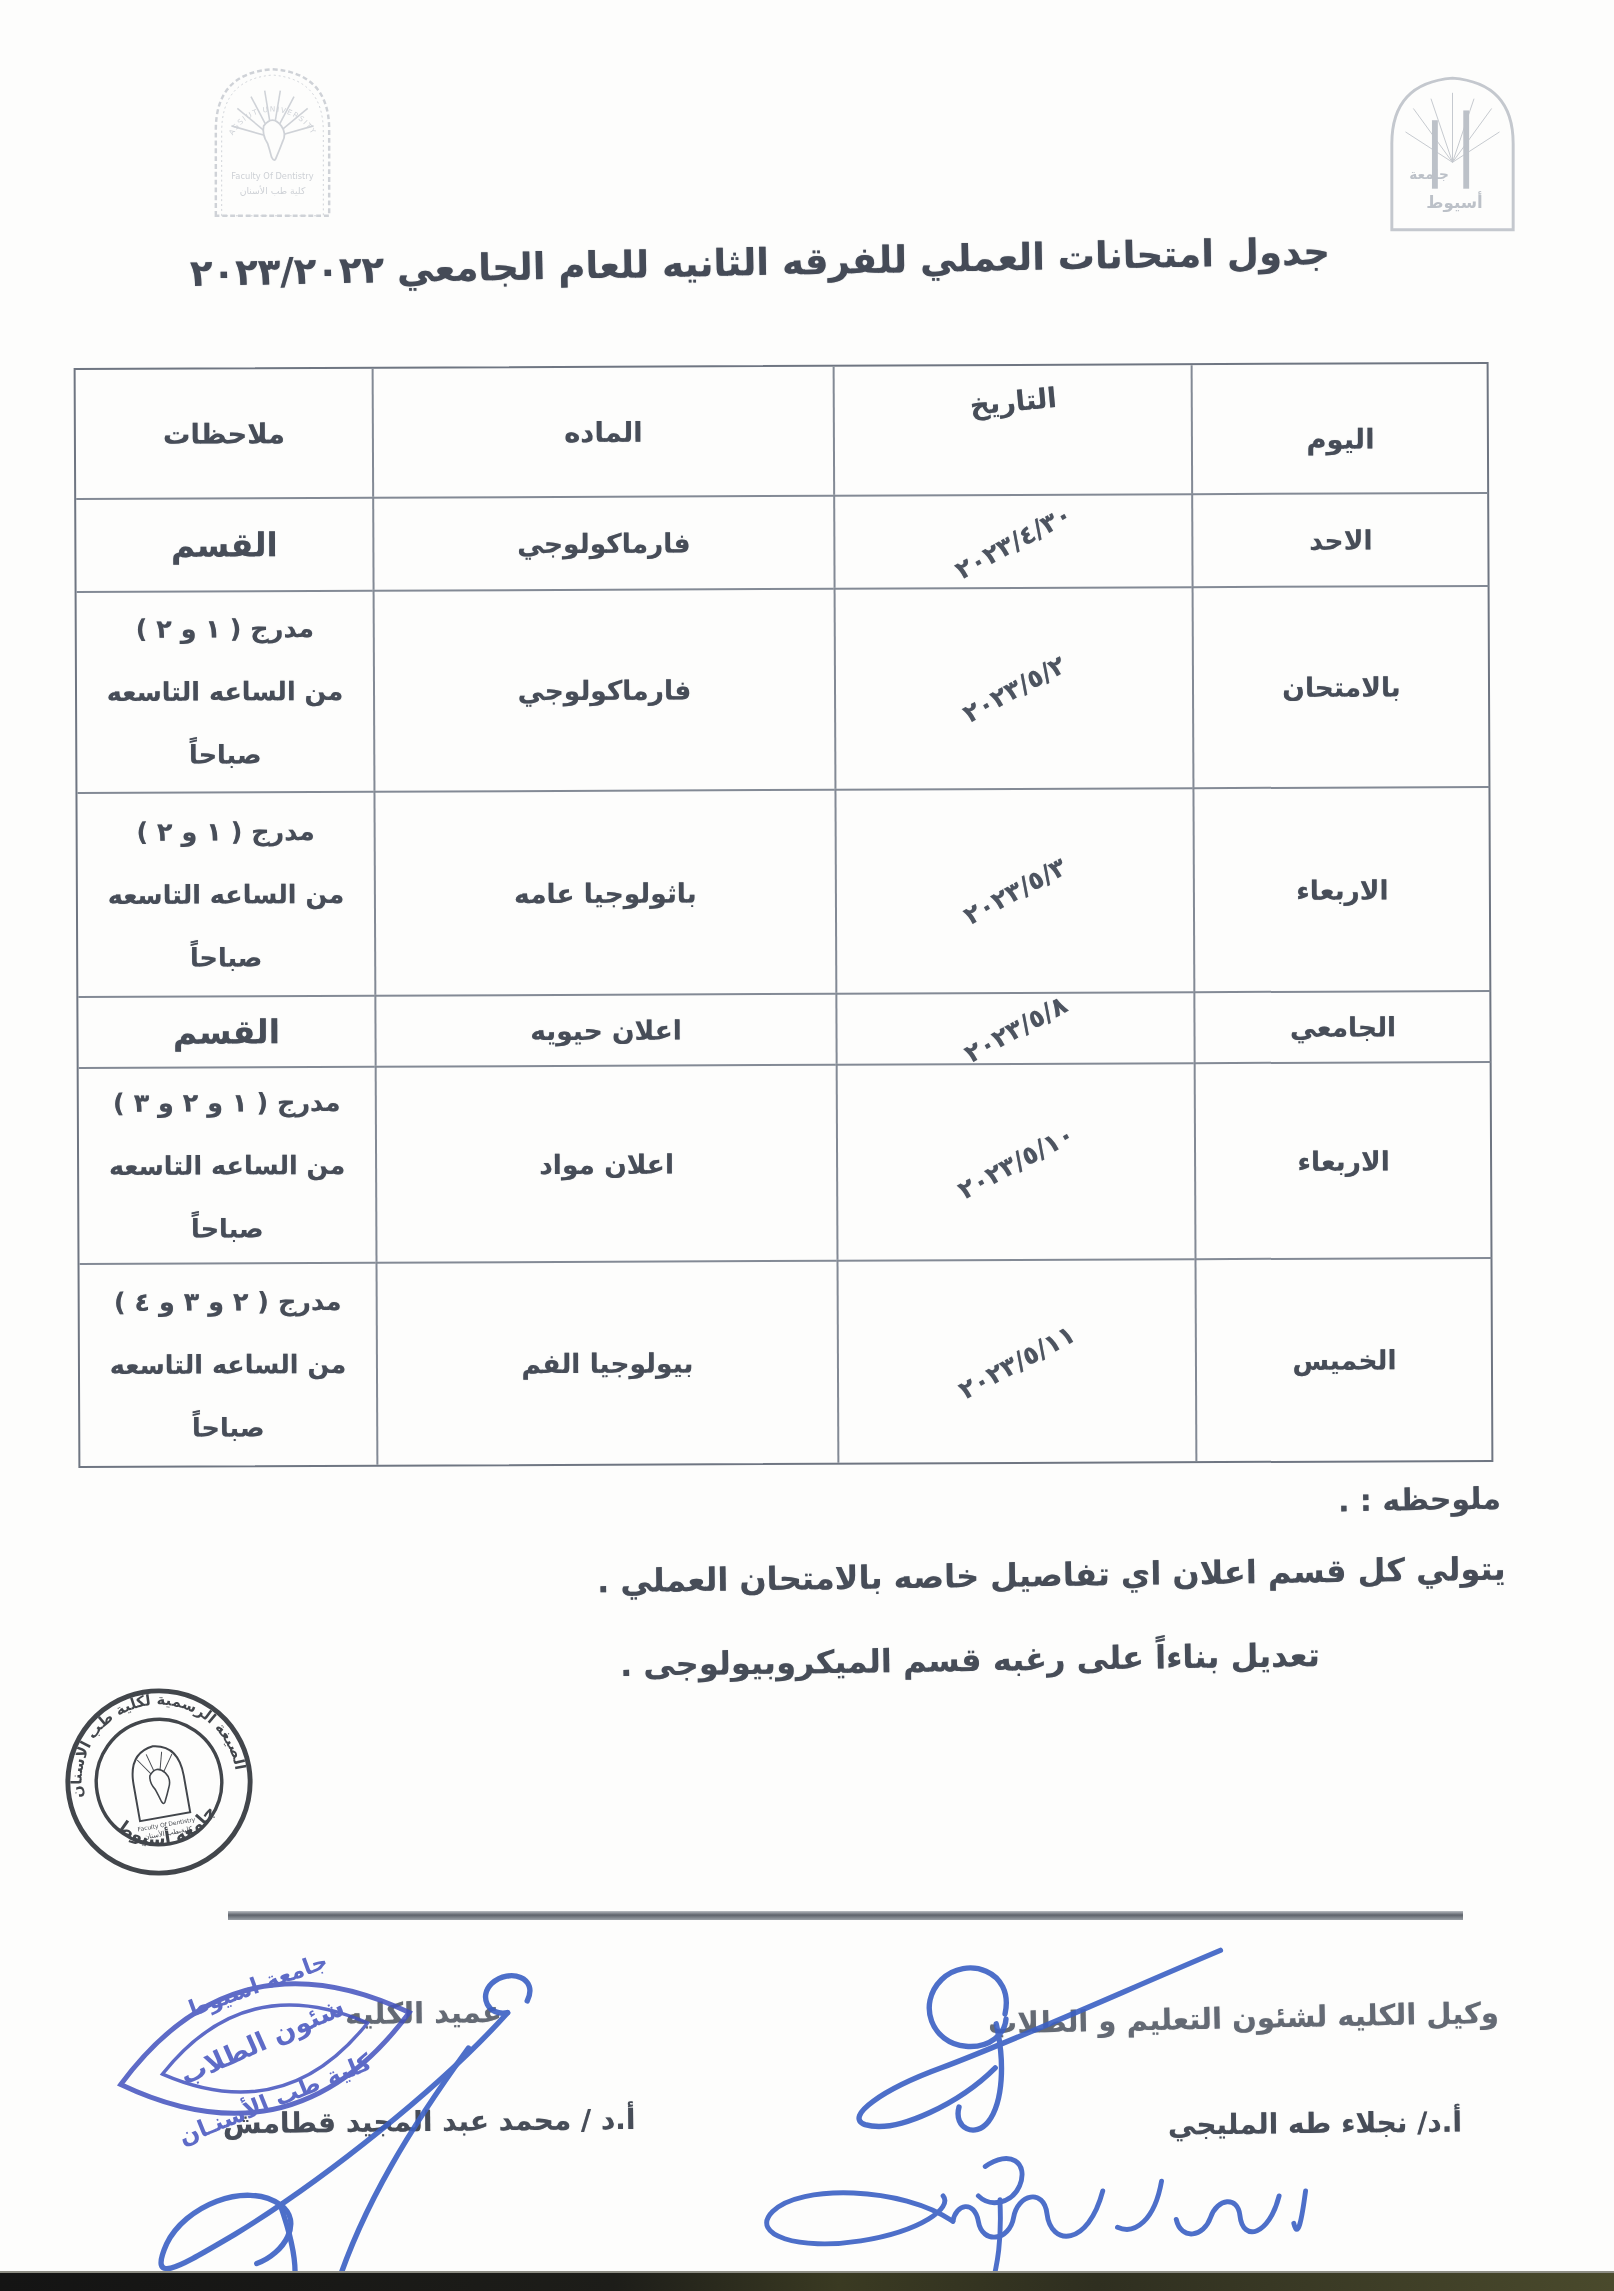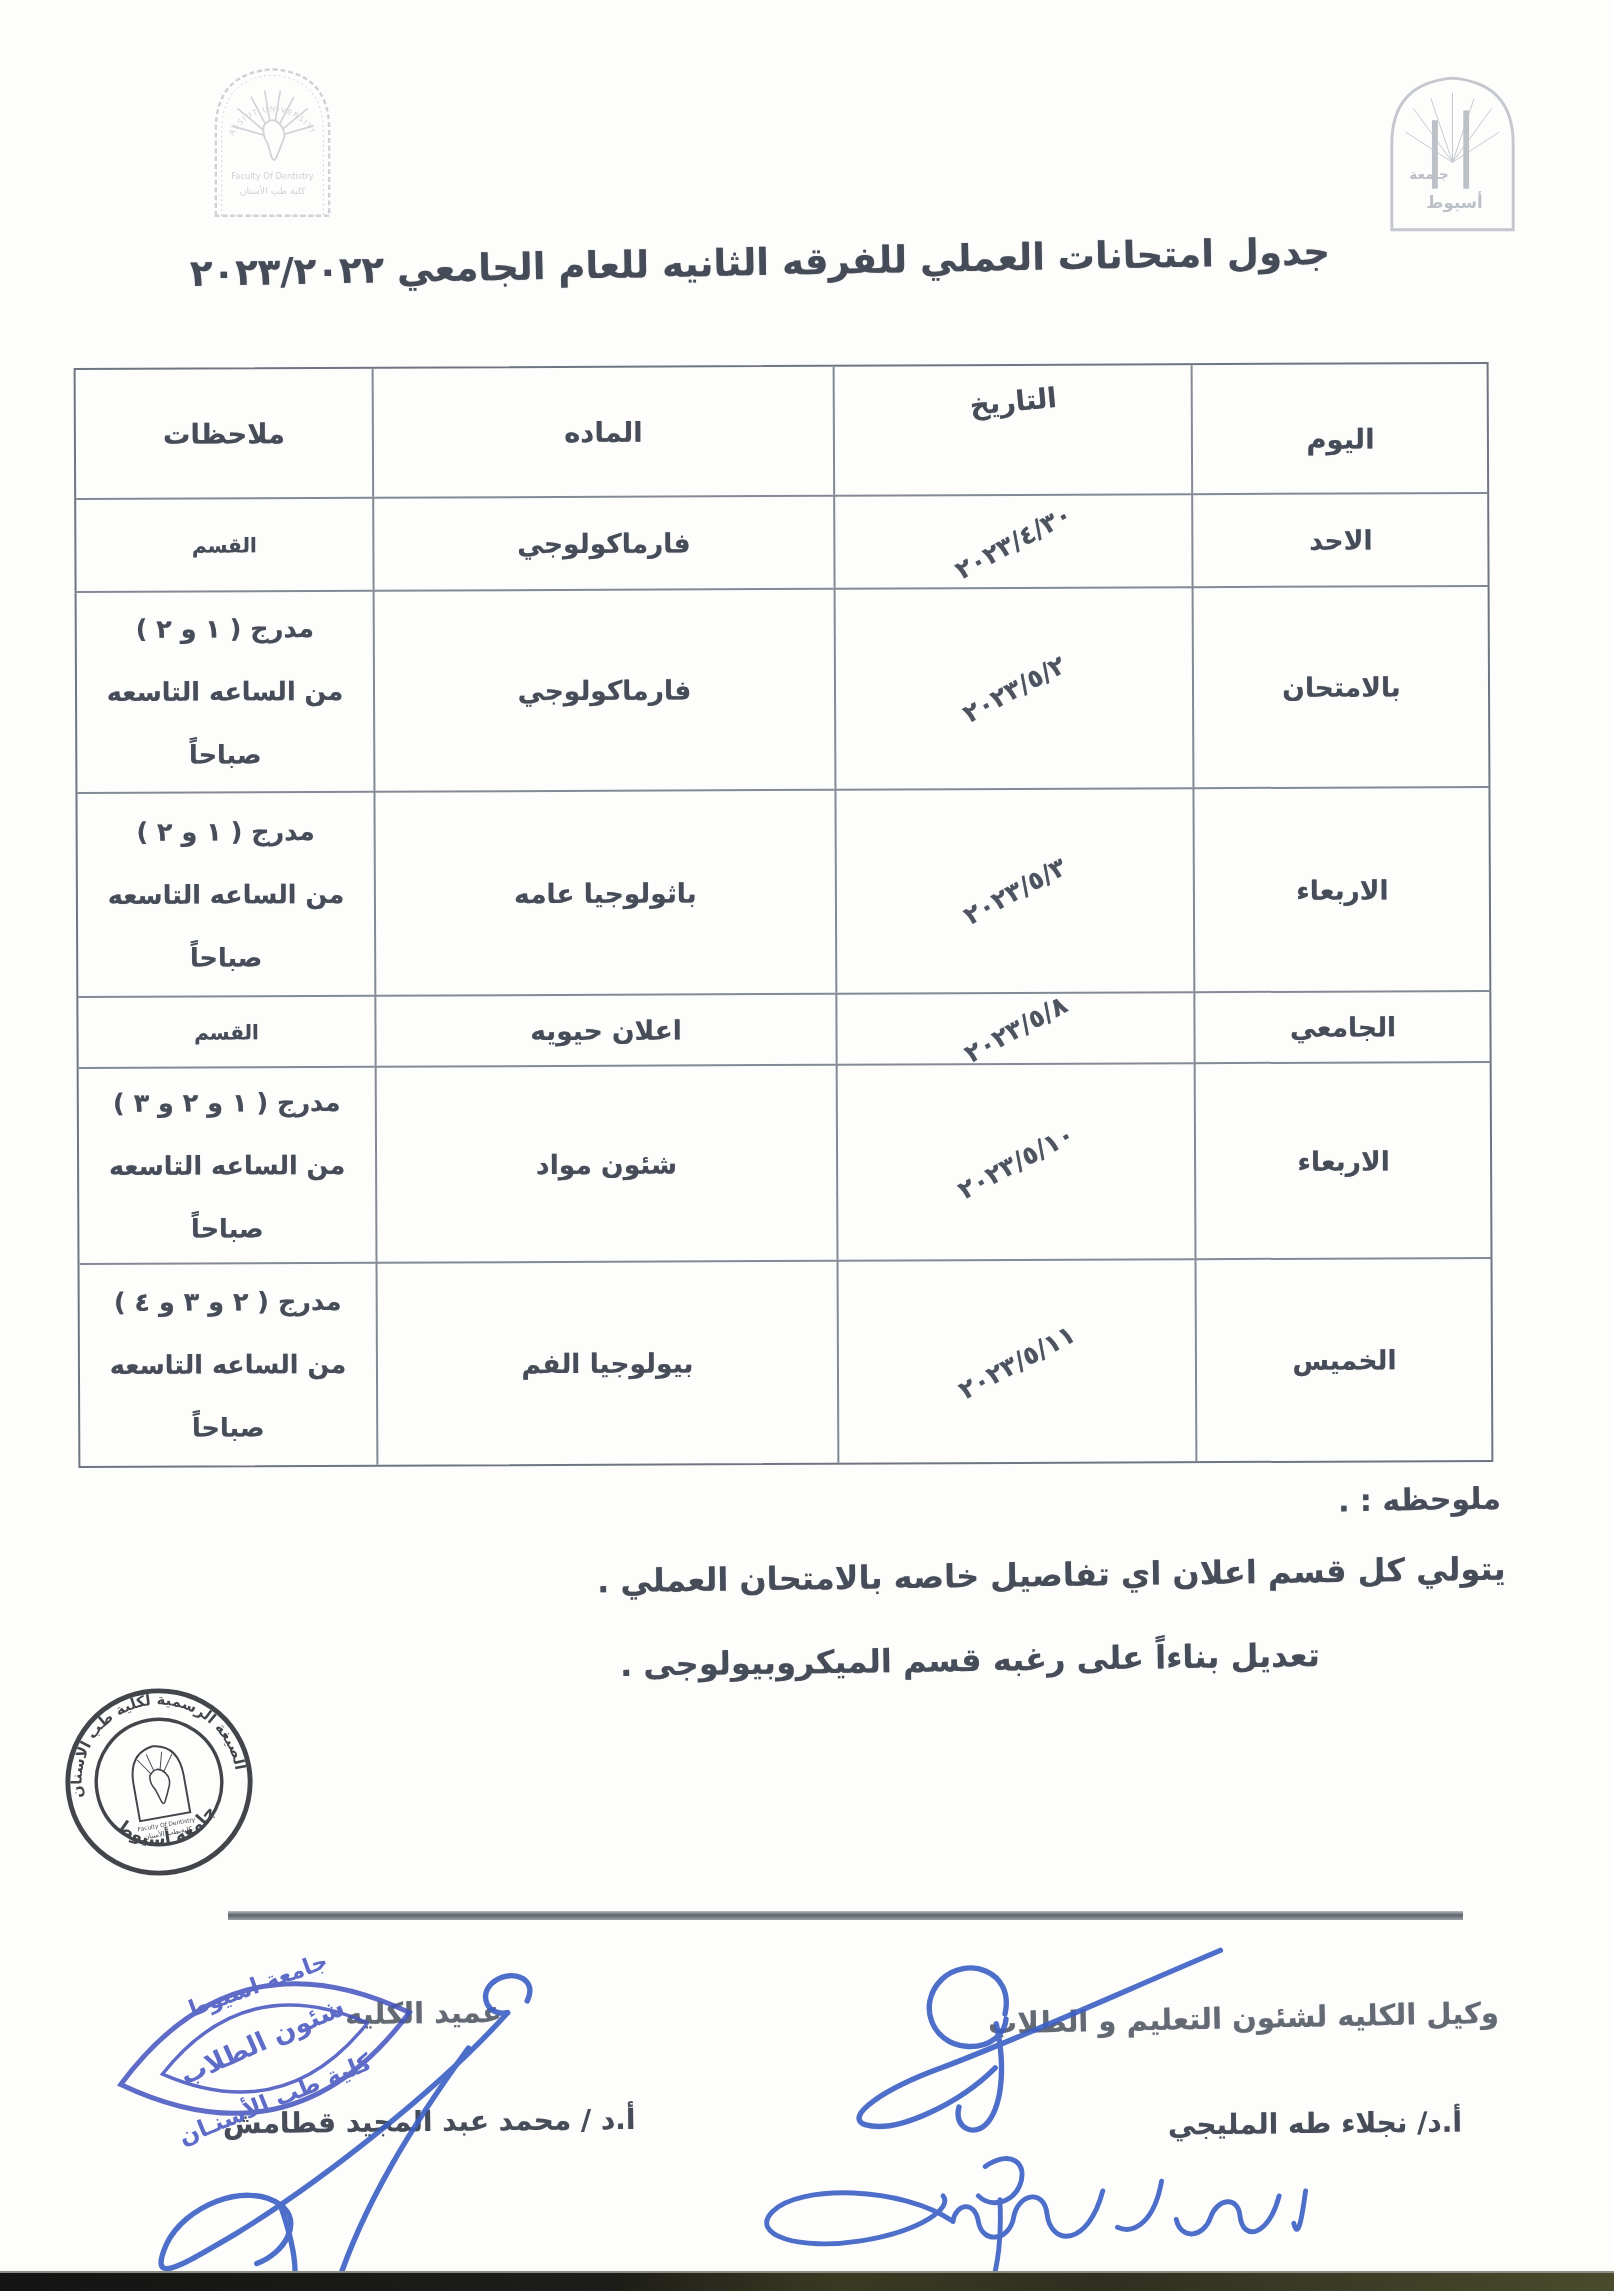--- a/index.html
+++ b/index.html
@@ -41,21 +41,21 @@
   .cell.c0{border-left:none;}
   .cell.r0{border-top:none;}
   .hdr{font-size:27.4px;}
   .h-date span{position:relative;top:-29px;transform:rotate(-5deg);display:inline-block;}
   .h-day span{position:relative;top:10px;display:inline-block;}
   .date-val{
     display:inline-block;transform:rotate(-28deg);
     font-size:25.5px;color:#4d5460;direction:ltr;letter-spacing:1px;
   }
   .nline{display:block;line-height:63px;font-size:25.5px;}
-  .single{font-size:20px;}
+  .single{font-size:33px;}
 
   
   .rem{direction:rtl;font-weight:bold;white-space:nowrap;}
   .rem-h{right:113px;top:1482px;font-size:30px;transform:rotate(-1deg);}
   .rem-1{right:108px;top:1556px;font-size:32px;transform:rotate(-0.8deg);}
   .rem-2{right:294px;top:1641px;font-size:32px;transform:rotate(-0.8deg);}
 
   
   .b-label{direction:rtl;font-weight:bold;white-space:nowrap;}
   .vd-title{right:115px;top:2001px;font-size:29px;transform:rotate(-1.2deg);}
@@ -200,21 +200,21 @@
   <div class="cell c3 r4">
       <span>الجامعي</span>
     </div>
 
   <div class="cell c0 r5">
     <span class="nline">مدرج ( ١ و ٢ و ٣ )</span>
     <span class="nline">من الساعه التاسعه</span>
     <span class="nline">صباحاً</span>
   </div>
   <div class="cell c1 r5">
-      <span>شئون مواد</span>
+      <span>اعلان مواد</span>
     </div>
   <div class="cell c2 r5">
       <span class="date-val">٢٠٢٣/٥/١٠</span>
     </div>
   <div class="cell c3 r5">
       <span>الاربعاء</span>
     </div>
 
   <div class="cell c0 r6">
     <span class="nline">مدرج ( ٢ و ٣ و ٤ )</span>

